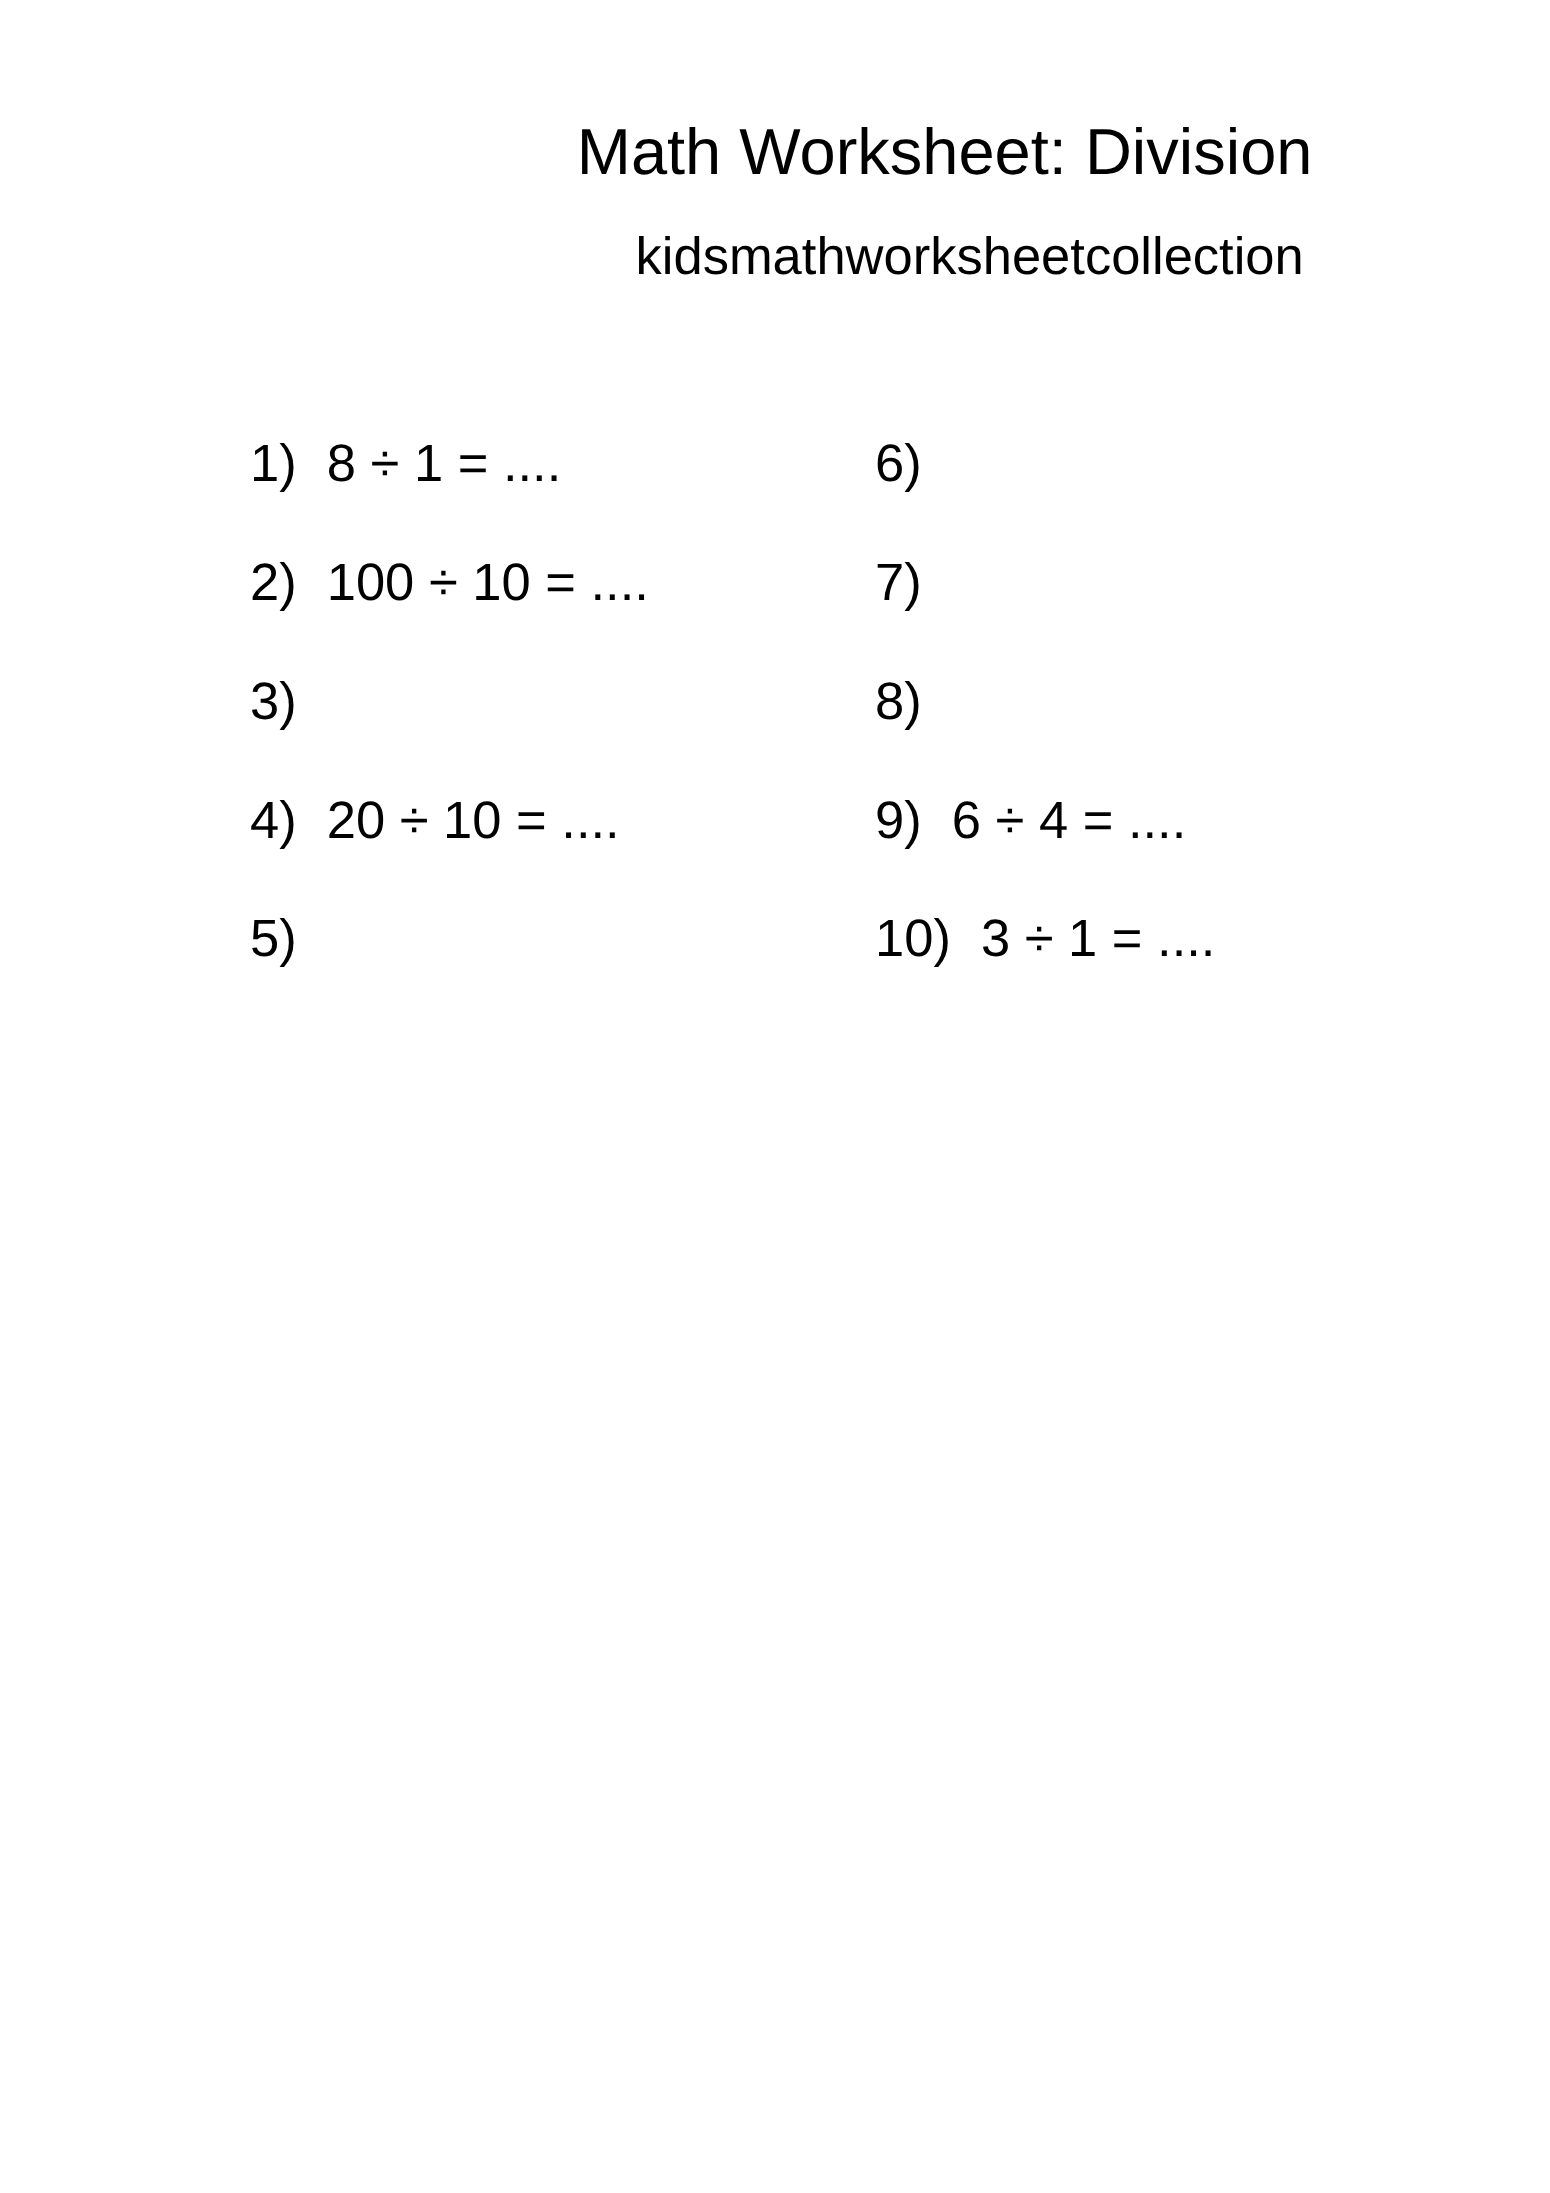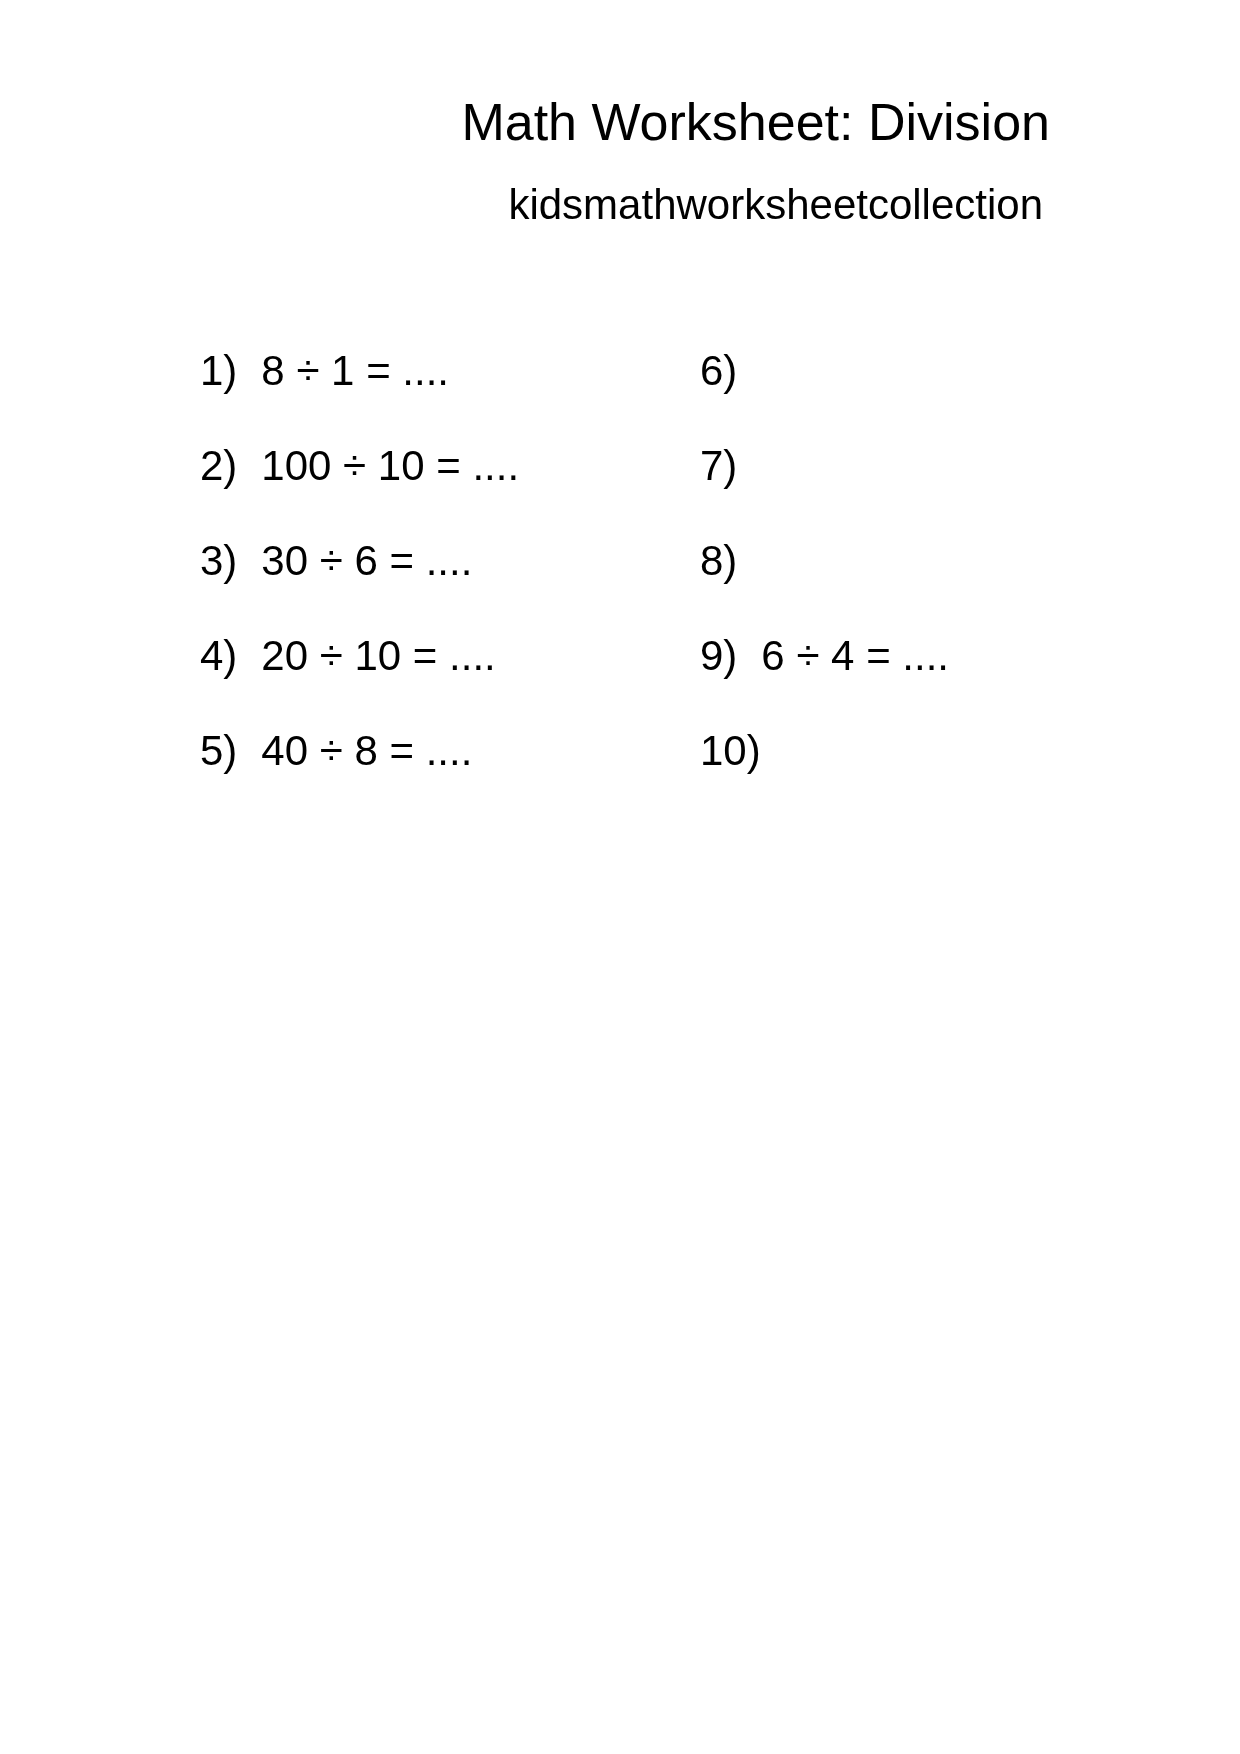--- a/index.html
+++ b/index.html
@@ -64,42 +64,41 @@
   <div class="problem">
     <span class="num">1)</span>
     <span class="expr">8 ÷ 1 = ....</span>
   </div>
   <div class="problem">
     <span class="num">2)</span>
     <span class="expr">100 ÷ 10 = ....</span>
   </div>
   <div class="problem">
     <span class="num">3)</span>
-    <span class="expr">30 ÷ 6 = ....</span>
   </div>
   <div class="problem">
     <span class="num">4)</span>
     <span class="expr">20 ÷ 10 = ....</span>
   </div>
   <div class="problem">
     <span class="num">5)</span>
-    <span class="expr">40 ÷ 8 = ....</span>
   </div>
 </div>
 
 <div class="column col-right">
   <div class="problem">
     <span class="num">6)</span>
   </div>
   <div class="problem">
     <span class="num">7)</span>
   </div>
   <div class="problem">
     <span class="num">8)</span>
   </div>
   <div class="problem">
     <span class="num">9)</span>
     <span class="expr">6 ÷ 4 = ....</span>
   </div>
   <div class="problem">
     <span class="num">10)</span>
+    <span class="expr">3 ÷ 1 = ....</span>
   </div>
 </div>
 
 </body></html>

